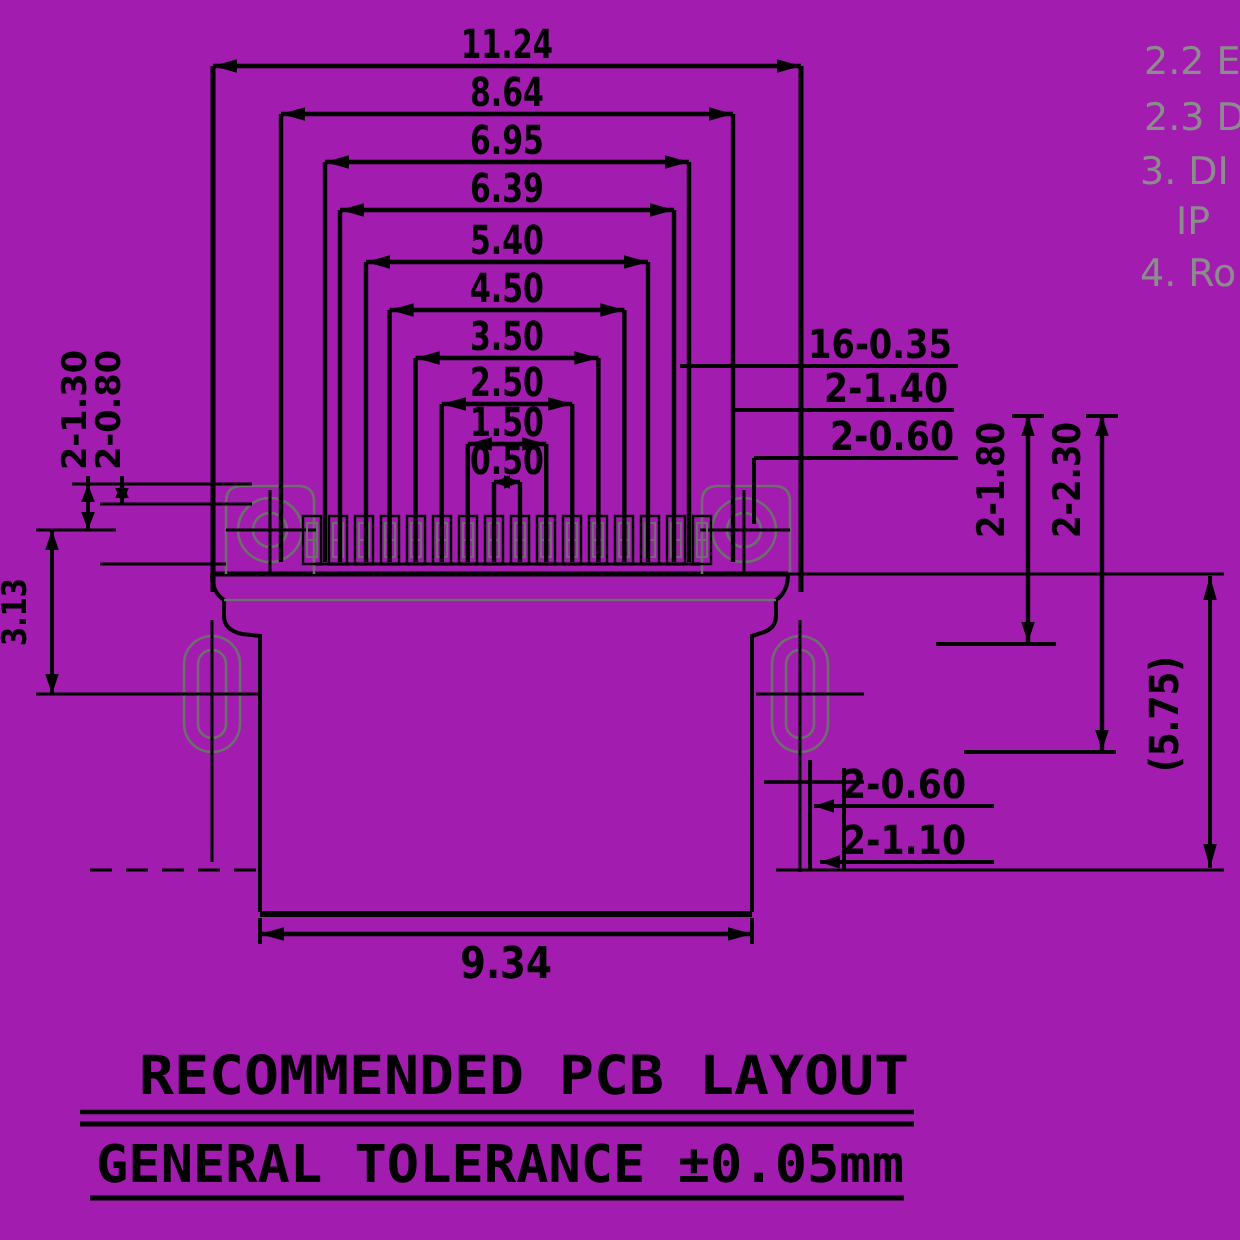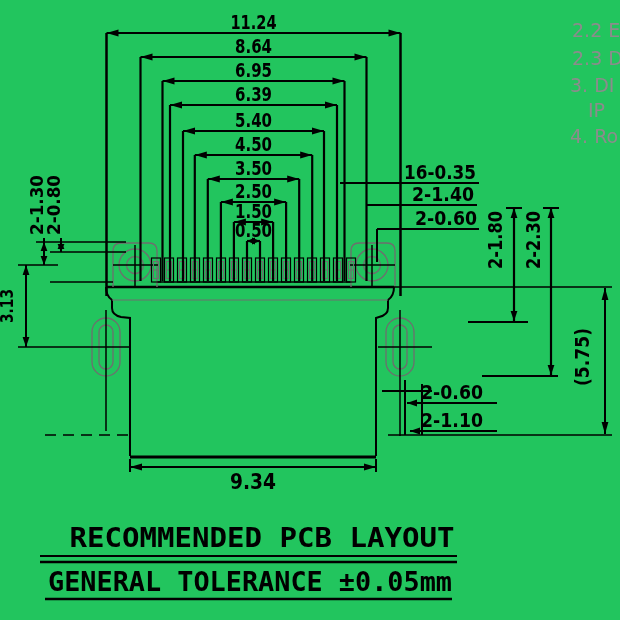--- a/index.html
+++ b/index.html
@@ -1,17 +1,17 @@
 <!DOCTYPE html>
 <html><head>
 <meta charset="utf-8">
 <style>
   html,body{margin:0;padding:0;background:#ffffff;width:620px;height:620px;overflow:hidden;
             font-family:"DejaVu Sans", sans-serif;}
-  #stage{width:620px;height:620px;position:relative;background:#22c55e;}
+  #stage{width:620px;height:620px;position:relative;background:#a21caf;}
   svg{display:block;}
   text{user-select:none;}
 </style>
 </head>
 <body>
 
 <div id="stage">
     <svg width="620" height="620" viewBox="0 0 620 620">
       <line x1="106" y1="287" x2="394" y2="287" stroke="#000000" stroke-width="2.4"></line>
       <path d="M 106,287 Q 106,296 112,300 L 112,308 Q 112,315 121,317 L 130,318 L 130,456" fill="none" stroke="#000000" stroke-width="2"></path>

